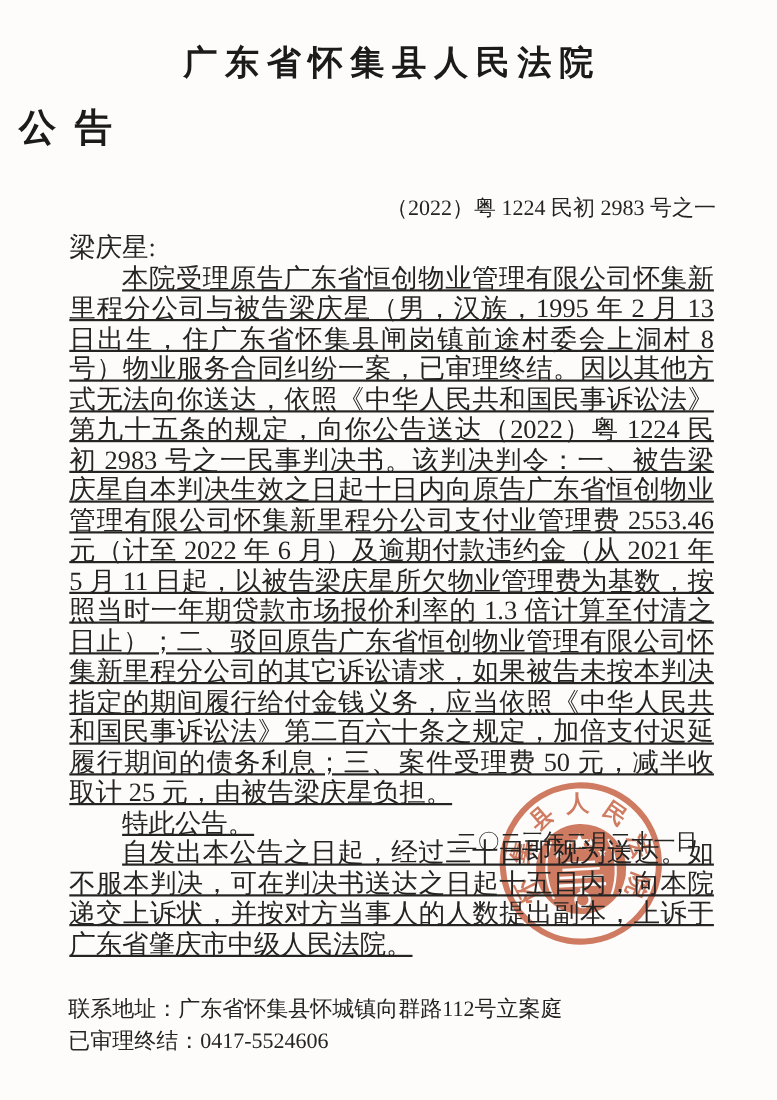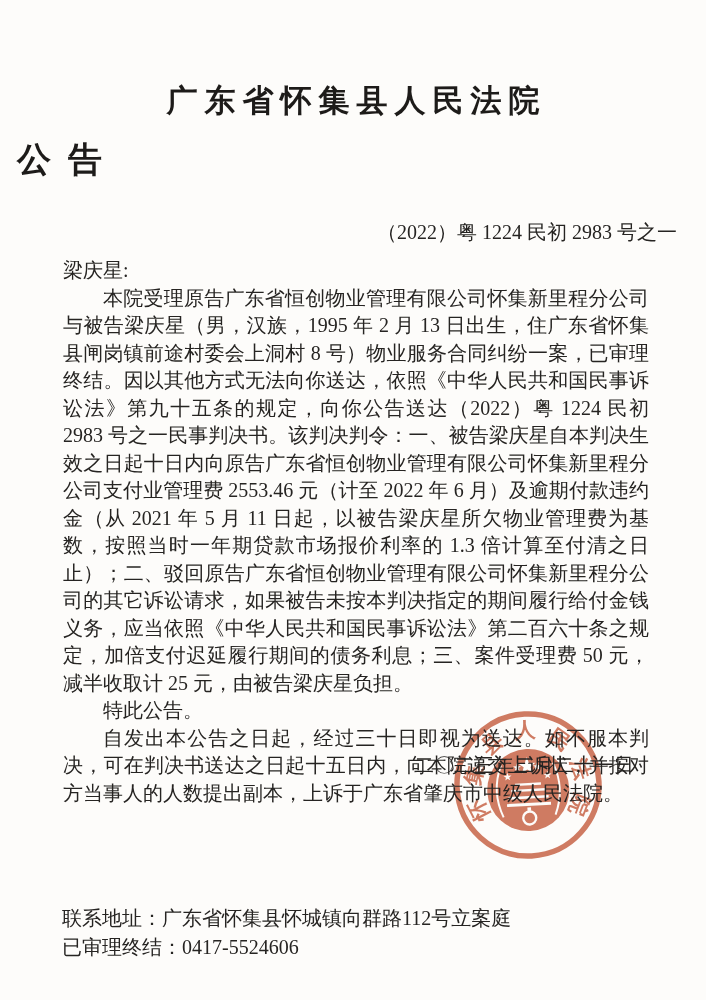--- a/index.html
+++ b/index.html
@@ -5,40 +5,40 @@
   * { margin:0; padding:0; box-sizing:border-box; }
   :root { --seal:#c96a4e; --ink:#2b2826; --paper:#fdfcfa; }
   html,body { width:706px; height:1000px; }
   body { background:var(--paper); }
   .page {
     position:relative; width:706px; height:1000px; overflow:hidden;
     background:var(--paper); color:var(--ink);
     font-family:"Liberation Serif","DejaVu Serif",serif;
   }
   .court-name {
-    padding-top:80px; text-align:center;
+    padding-top:36px; text-align:center;
     font-size:31px; font-weight:700; letter-spacing:7px; text-indent:7px;
     color:#1d1b19; white-space:nowrap;
   }
   .doc-title {
     margin-top:15px; text-align:left;
     font-size:34px; font-weight:700; letter-spacing:17px; text-indent:17px;
     color:#1d1b19;
   }
   .case-number {
-    margin-top:36px; padding-right:29px; text-align:right;
+    margin-top:36px; padding-right:55px; text-align:right;
     font-size:20px; color:#262422;
   }
   .content {
     position:relative; z-index:2;
     margin-top:11px; padding:0 57px 0 63px;
-    font-size:20px; line-height:27.5px;
+    font-size:24px; line-height:27.5px;
     text-align:justify; color:#262422;
   }
-  .content p.indent { text-indent:2em; }
+  .content p.indent { text-indent:2em;text-decoration:underline; }
   .seal {
     position:absolute; left:452px; top:709px; width:152px; height:152px;
     z-index:1; opacity:0.88;
   }
   .seal-ring { fill:none; stroke:var(--seal); stroke-width:5.5; }
   .seal-char {
     font-size:21px; font-weight:700; fill:var(--seal);
     font-family:"Liberation Serif","DejaVu Serif",serif;
     text-anchor:middle; dominant-baseline:central;
   }

